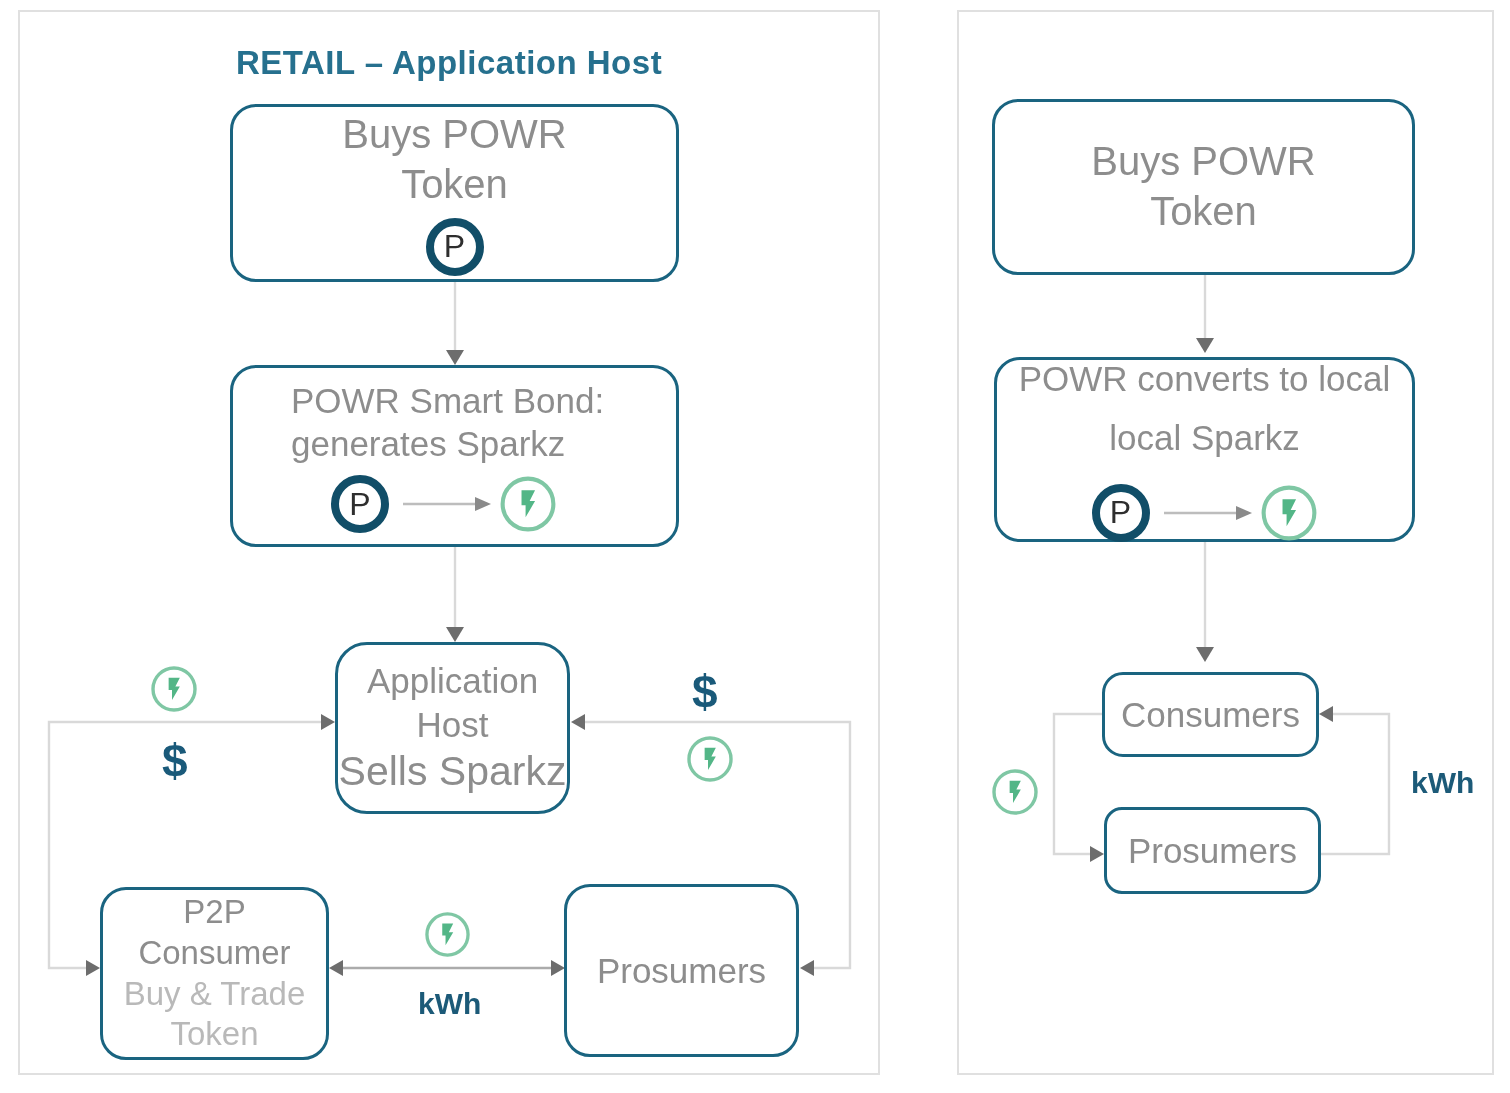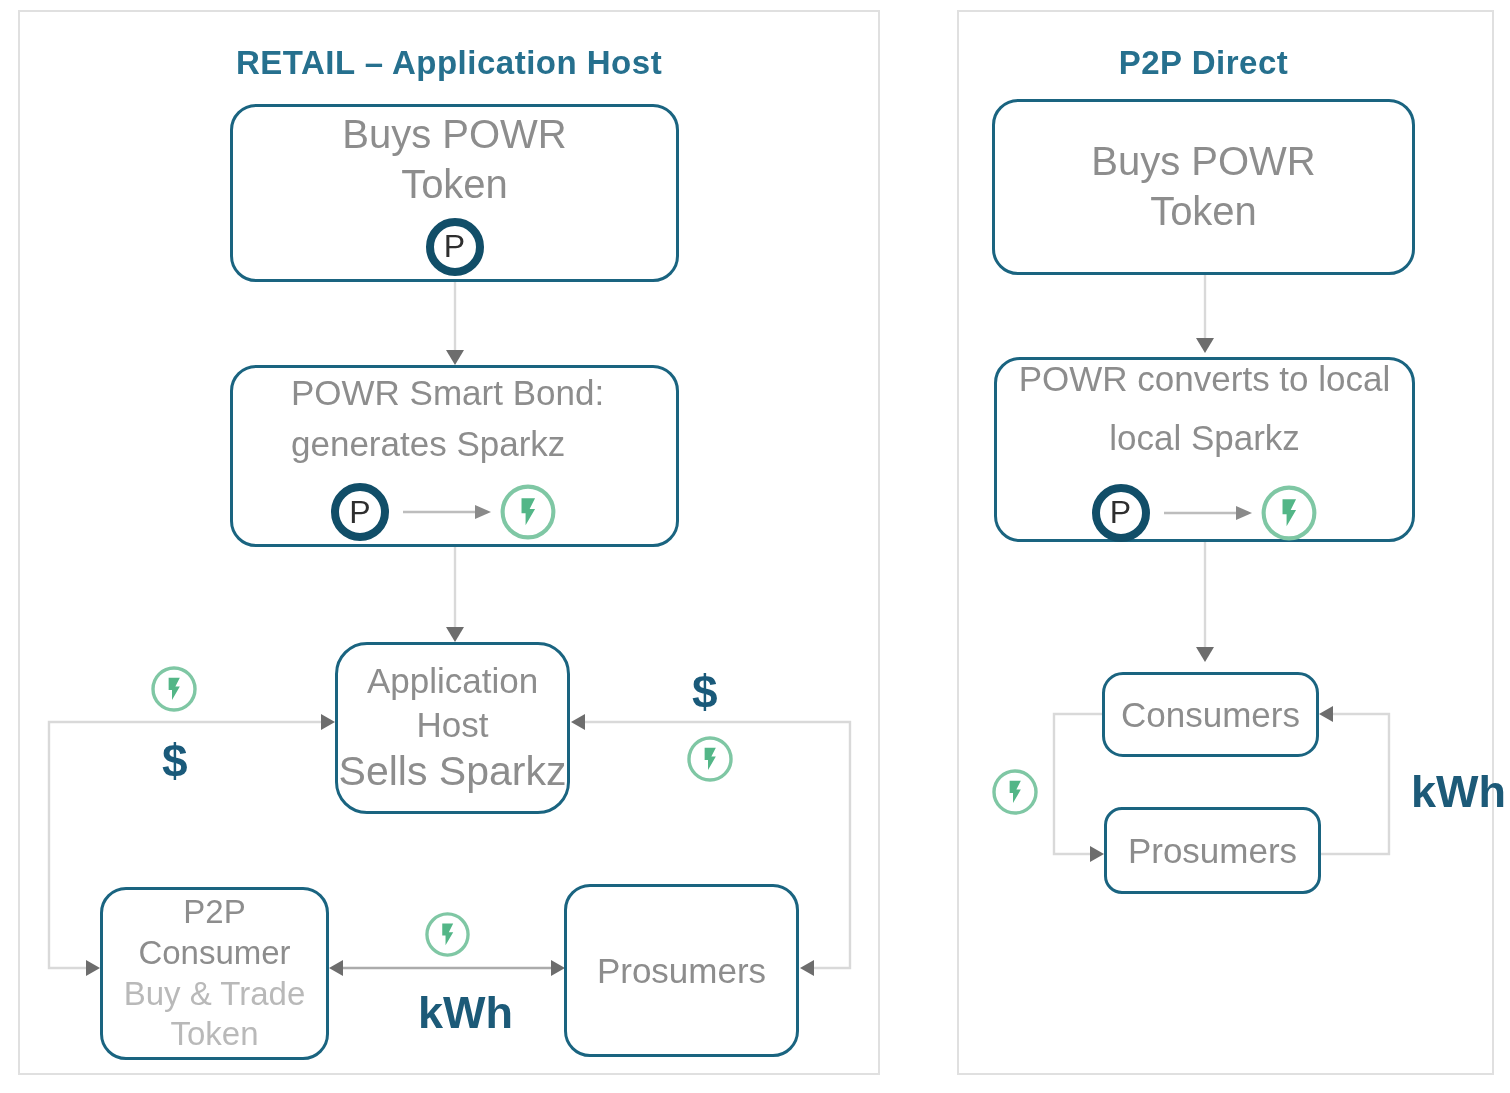--- a/index.html
+++ b/index.html
@@ -18,21 +18,21 @@
   .f33{font-size:33px;}
   .f31{font-size:41px;}
   .svglayer{position:absolute;left:0;top:0;width:100%;height:100%;pointer-events:none;}
   .ptoken{border-radius:50%;background:#fff;border:8px solid #114e68;box-sizing:border-box;
           display:flex;align-items:center;justify-content:center;color:#2e2e2e;}
   .ptoken-lg{width:58px;height:58px;font-size:32px;}
   .iconrow{display:flex;align-items:center;margin-top:10px;}
   .bolt{display:block;}
   .floaticon{position:absolute;}
   .moneylabel{position:absolute;font-size:46px;font-weight:700;color:#1a5a7a;}
-  .kwhlabel{position:absolute;font-size:45px;font-weight:700;color:#1c5a78;}
+  .kwhlabel{position:absolute;font-size:30px;font-weight:700;color:#1c5a78;}
   .leftalign{align-items:flex-start !important;}
   .leftalign .txt{text-align:left;}
 </style>
 </head>
 <body>
 
 <div class="stage">
 
   <div class="panel" id="panel-retail">
 
@@ -60,21 +60,21 @@
     <div class="panel-title" style="left:0;top:32px;width:100%;">RETAIL – Application Host</div>
 
     <div class="tbox" style="left:210px;top:92px;width:449px;height:178px;">
       <div class="txt f40">Buys POWR</div>
       <div class="txt f40">Token</div>
       <div class="ptoken ptoken-lg" style="margin-top:8px;">
         <span>P</span>
       </div>
     </div>
 
-    <div class="tbox leftalign" style="left:210px;top:353px;width:449px;height:182px;padding-left:58px;gap:8px;">
+    <div class="tbox leftalign" style="left:210px;top:353px;width:449px;height:182px;padding-left:58px;">
       <div class="txt f35">POWR Smart Bond:</div>
       <div class="txt f35">generates Sparkz</div>
       <div class="iconrow" style="margin-left:40px;">
         <div class="ptoken ptoken-lg">
           <span>P</span>
         </div>
         <svg width="110" height="18" viewBox="0 0 110 18" style="margin:0 0;">
           <line x1="14" y1="9" x2="86" y2="9" stroke="#bdbdbd" stroke-width="2.6"></line>
           <polygon points="86,2 86,16 102,9" fill="#8a8a8a"></polygon>
         </svg>
@@ -131,21 +131,20 @@
       <line x1="246" y1="530" x2="246" y2="636" stroke="#d9d9d9" stroke-width="2.4"></line>
       <polygon points="237,635 255,635 246,650" fill="#6d6d6d"></polygon>
 
       <path d="M143 702 L95 702 L95 842 L131 842" fill="none" stroke="#d9d9d9" stroke-width="2.4"></path>
       <polygon points="131,834 131,850 145,842" fill="#6d6d6d"></polygon>
 
       <path d="M362 842 L430 842 L430 702 L374 702" fill="none" stroke="#d9d9d9" stroke-width="2.4"></path>
       <polygon points="374,694 374,710 360,702" fill="#6d6d6d"></polygon>
     </svg>
 
-    <div class="panel-title" style="left:33px;top:32px;width:423px;">P2P Direct</div>
 
     <div class="tbox" style="left:33px;top:87px;width:423px;height:176px;">
       <div class="txt f40">Buys POWR</div>
       <div class="txt f40">Token</div>
     </div>
 
     <div class="tbox" style="left:35px;top:345px;width:421px;height:185px;gap:15px;">
       <div class="txt f35">POWR converts to local</div>
       <div class="txt f35">local Sparkz</div>
       <div class="iconrow">

